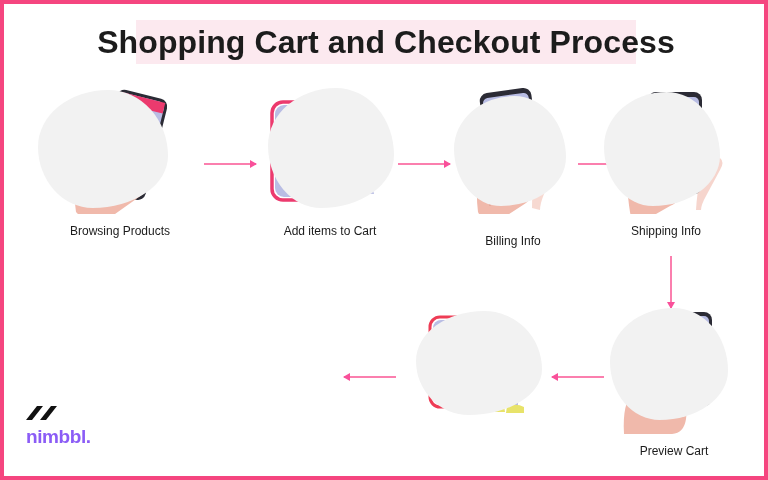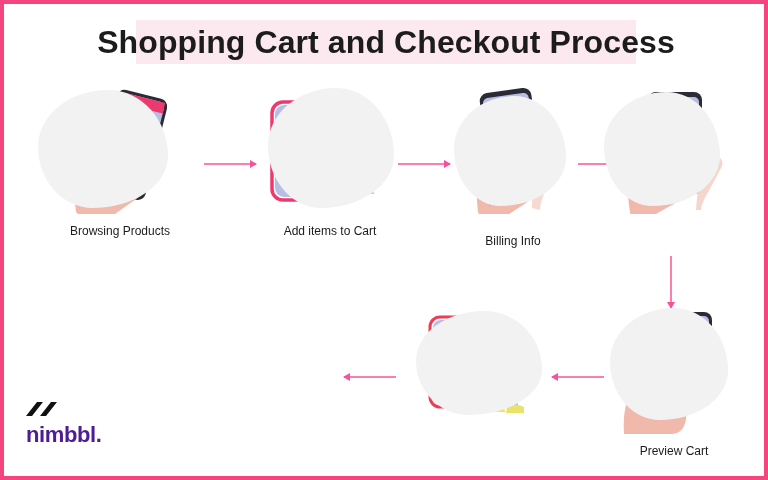--- a/index.html
+++ b/index.html
@@ -87,21 +87,21 @@
   }
 
   
   #logo {
     position: absolute;
     left: 22px; bottom: 28px;
     width: 74px;
   }
   #logo-mark { display: block; margin-bottom: 5px; }
   #logo-word {
-    font-size: 22px; font-weight: bold; color: #4c1d95;
+    font-size: 19px; font-weight: bold; color: #8b5cf6;
     letter-spacing: -0.4px;
   }
 </style>
 </head>
 <body>
 
 <div id="page">
 
   <div id="title-band">
     <div id="title-text">Shopping Cart and Checkout Process</div>
@@ -281,20 +281,21 @@
         <path d="M34 128 q-6 -36 4 -52 q6 -9 13 -6 q5 3 3 10 l-3 13
                  q6 -13 12 -17 q5 -3 8 1 q3 4 -2 10 l-9 13
                  q9 -10 15 -11 q5 -1 6 3 q1 4 -4 9 l-12 12
                  q8 -5 13 -4 q5 1 4 5 q-1 5 -8 8 l-21 12 q-12 7 -15 15 z" fill="#f0b9ab"></path>
         <path d="M46 120 q-3 -20 3 -32" stroke="#dda193" stroke-width="1.2" fill="none"></path>
         <path d="M58 94 q2 -10 8 -16" stroke="#dda193" stroke-width="1.2" fill="none"></path>
         <path d="M70 84 q3 -9 9 -14" stroke="#dda193" stroke-width="1.2" fill="none"></path>
         <path d="M100 126 q2 -34 12 -48 q6 -8 12 -4 q5 4 0 12 l-14 26 q-5 9 -5 14 z" fill="#f0b9ab" opacity="0.6"></path>
       </svg>
     </div>
+    <div class="step-label" style="top:140px;">Shipping Info</div>
   </div>
 
   <div class="arrow-v" style="left:666px; top:252px; height:52px;"></div>
 
   <div class="step" style="left:600px; top:300px; width:140px;">
     <div class="step-art">
       <div class="blob" style="left:6px; top:4px; width:118px; height:112px;"></div>
       <svg width="140" height="130" viewBox="0 0 140 130">
         <rect x="54" y="8" width="54" height="94" rx="8" fill="#2b2b35"></rect>
         <rect x="57" y="12" width="48" height="86" rx="5" fill="#b9bde4"></rect>

